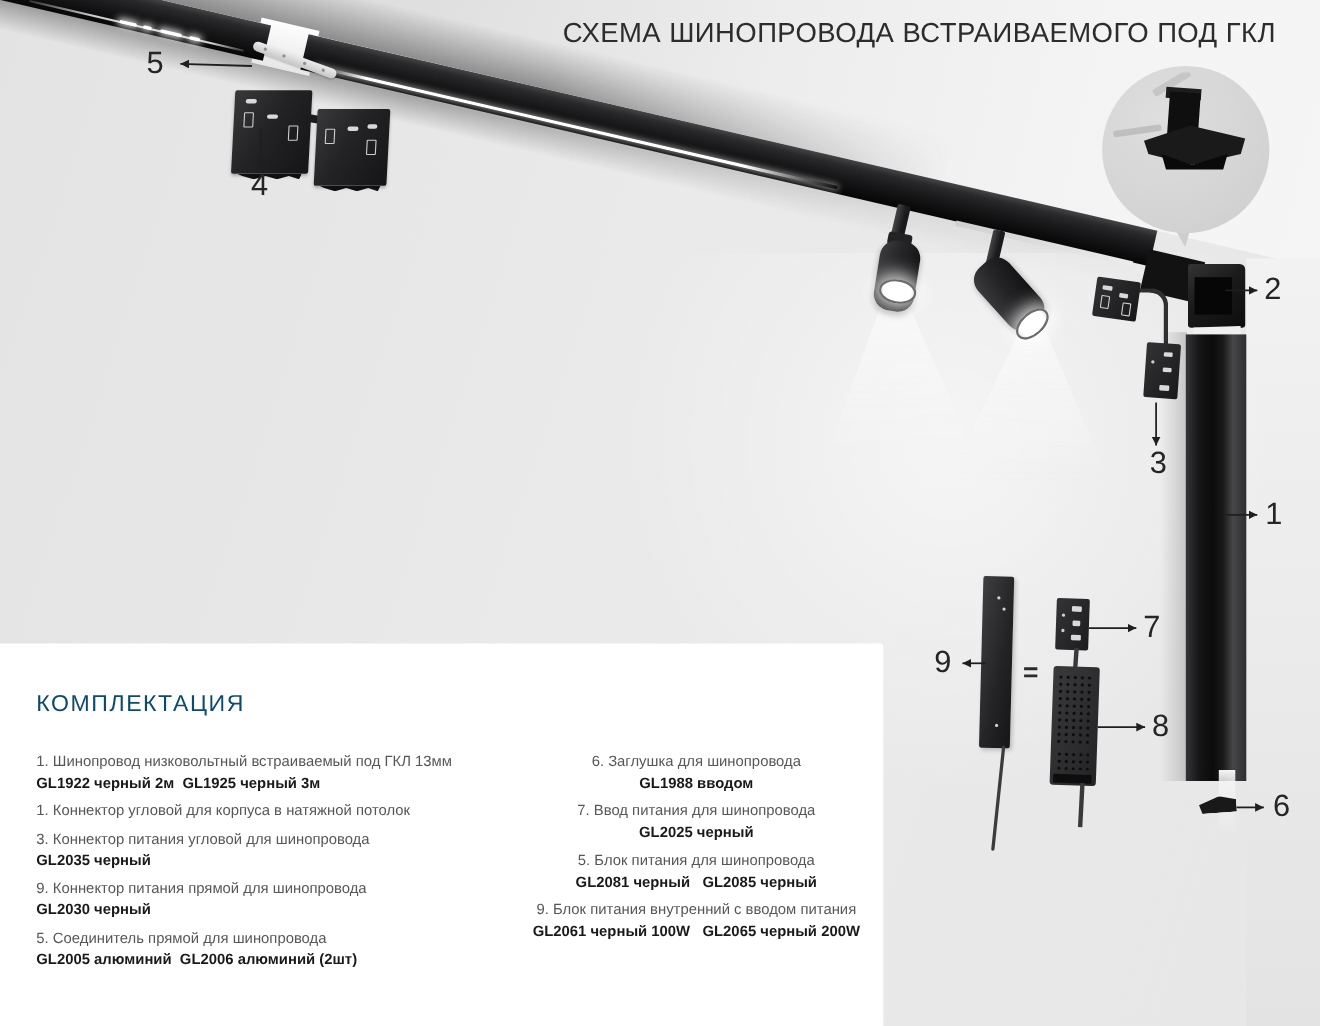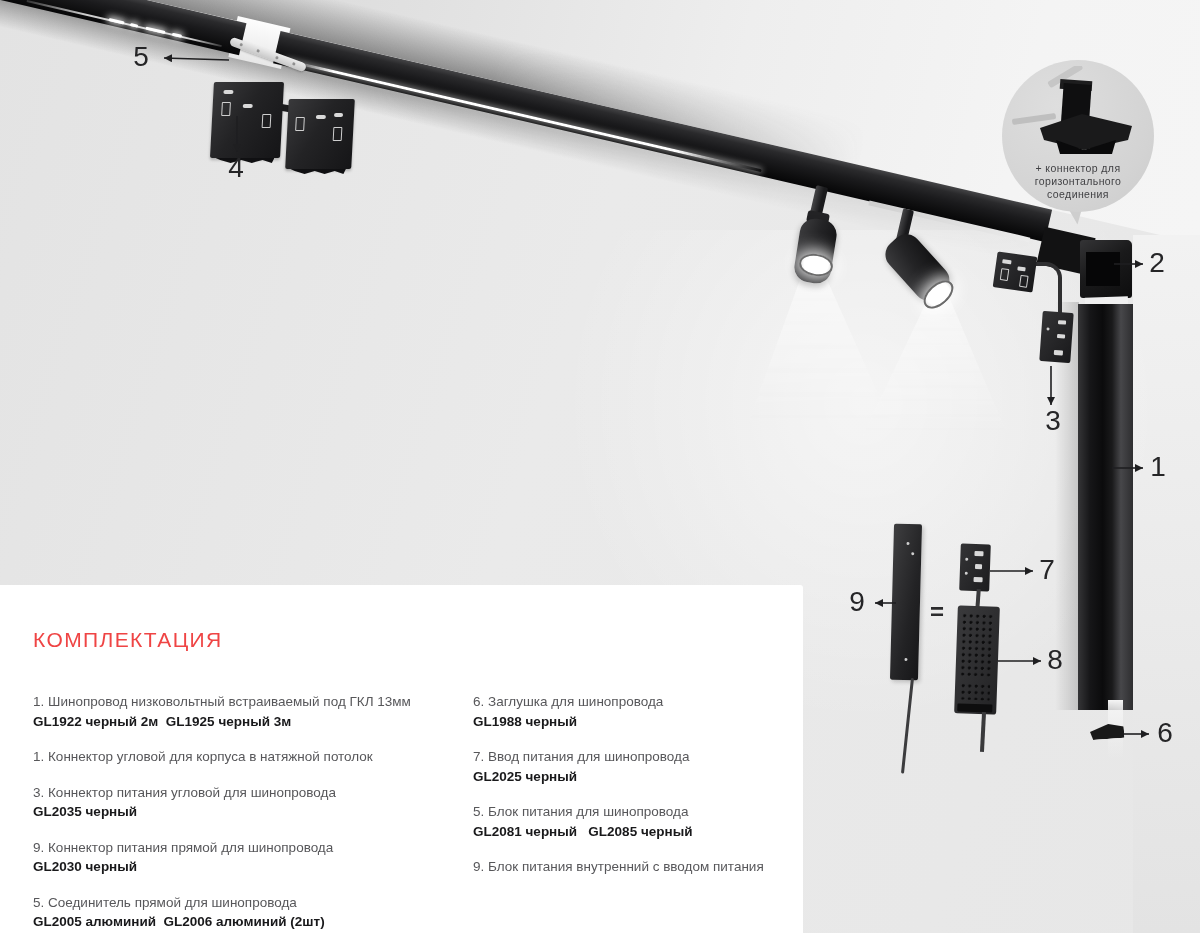--- a/index.html
+++ b/index.html
@@ -133,40 +133,41 @@
     line-height:13px;color:#414144;letter-spacing:.4px;}
   .bubble-text span{display:block;}
   
   .callout{position:absolute;transform:translate(-50%,-50%);font-size:28px;font-weight:400;
     color:#252527;}
   .equals{font-size:24px;font-weight:700;color:#2b2b2d;}
   svg.arrows{left:0;top:0;pointer-events:none;}
   
   .panel{left:0;top:585px;width:803px;height:348px;background:#ffffff;border-radius:0 3px 0 0;}
   .panel-heading{position:absolute;left:33px;top:43px;font-size:21px;letter-spacing:1.4px;
-    color:#ef4444;}
+    color:#0c4a6e;}
   .pcol{position:absolute;top:91px;}
   .pcol1{left:33px;width:428px;}
-  .pcol2{left:473px;width:320px;}
-  .pitem{margin:16px 0 4px 0;}
+  .pcol2{left:473px;width:320px;text-align:center;}
+  .pitem{margin:6px 0 4px 0;}
   .pdesc{margin:0;font-size:13.5px;line-height:19.5px;color:#57575a;}
   .pcodes{margin:0;font-size:13.5px;line-height:19.5px;font-weight:700;color:#19191b;
     white-space:pre-wrap;}
 </style>
 </head>
 <body>
 
 <div class="stage">
 
   <div class="abs ceiling"></div>
   <div class="abs shadow-above"></div>
   <div class="abs right-wall"></div>
   <div class="abs wall-glow"></div>
   <div class="abs shadow-below"></div>
 
+  <div class="abs title">СХЕМА ШИНОПРОВОДА ВСТРАИВАЕМОГО ПОД ГКЛ</div>
 
   <div class="abs track">
     <div class="recess"></div>
     <div class="seg seg-a"></div>
     <div class="seg seg-b"></div>
     <div class="led-line2"></div>
     <div class="led" style="left:118px;width:16px;"></div>
     <div class="led" style="left:140px;width:8px;"></div>
     <div class="led" style="left:156px;width:20px;"></div>
     <div class="led" style="left:183px;width:10px;"></div>
@@ -256,25 +257,20 @@
   <div class="abs bubble-tail"></div>
   <div class="abs bubble"></div>
   <svg class="abs" style="left:1010px;top:66px;" width="136" height="100" viewBox="0 0 136 100">
     <rect x="36" y="6" width="38" height="7" rx="2" fill="#c6c6c6" transform="rotate(-31 55 9)"></rect>
     <rect x="50" y="14" width="32" height="10" fill="#1d1d1e" transform="rotate(4 66 19)"></rect>
     <rect x="52" y="18" width="28" height="48" fill="#0f0f10" transform="rotate(4 66 42)"></rect>
     <rect x="2" y="50" width="44" height="6" rx="2" fill="#bfbfbf" transform="rotate(-8 24 53)"></rect>
     <polygon points="30,62 72,48 122,60 118,74 74,84 34,74" fill="#1a1a1b"></polygon>
     <polygon points="46,74 74,84 106,74 102,88 50,88" fill="#0a0a0b"></polygon>
   </svg>
-  <div class="abs bubble-text">
-    <span>+ коннектор  для</span>
-    <span>горизонтального</span>
-    <span>соединения</span>
-  </div>
 
   <svg class="abs arrows" width="1200" height="933">
     <defs>
       <marker id="ah" markerWidth="9" markerHeight="8" refX="8" refY="4" orient="auto" markerUnits="userSpaceOnUse">
         <path d="M0,0 L8,4 L0,8 Z" fill="#1f1f21"></path>
       </marker>
     </defs>
     <g stroke="#1f1f21" stroke-width="1.6" fill="none">
       <line x1="229" y1="60" x2="164" y2="58" marker-end="url(#ah)"></line>
       <line x1="237" y1="116" x2="237" y2="152" marker-end="url(#ah)"></line>
@@ -320,29 +316,30 @@
       </div>
       <div class="pitem">
         <p class="pdesc">5. Соединитель прямой для шинопровода</p>
         <p class="pcodes">GL2005 алюминий  GL2006 алюминий (2шт)</p>
       </div>
     </div>
 
     <div class="pcol pcol2">
       <div class="pitem">
         <p class="pdesc">6. Заглушка для шинопровода</p>
-        <p class="pcodes">GL1988 черный</p>
+        <p class="pcodes">GL1988 вводом</p>
       </div>
       <div class="pitem">
         <p class="pdesc">7. Ввод питания для шинопровода</p>
         <p class="pcodes">GL2025 черный</p>
       </div>
       <div class="pitem">
         <p class="pdesc">5. Блок питания для шинопровода</p>
         <p class="pcodes">GL2081 черный   GL2085 черный</p>
       </div>
       <div class="pitem">
         <p class="pdesc">9. Блок питания внутренний с вводом питания</p>
+        <p class="pcodes">GL2061 черный 100W   GL2065 черный 200W</p>
       </div>
     </div>
   </div>
 
 </div>
 
 </body></html>

